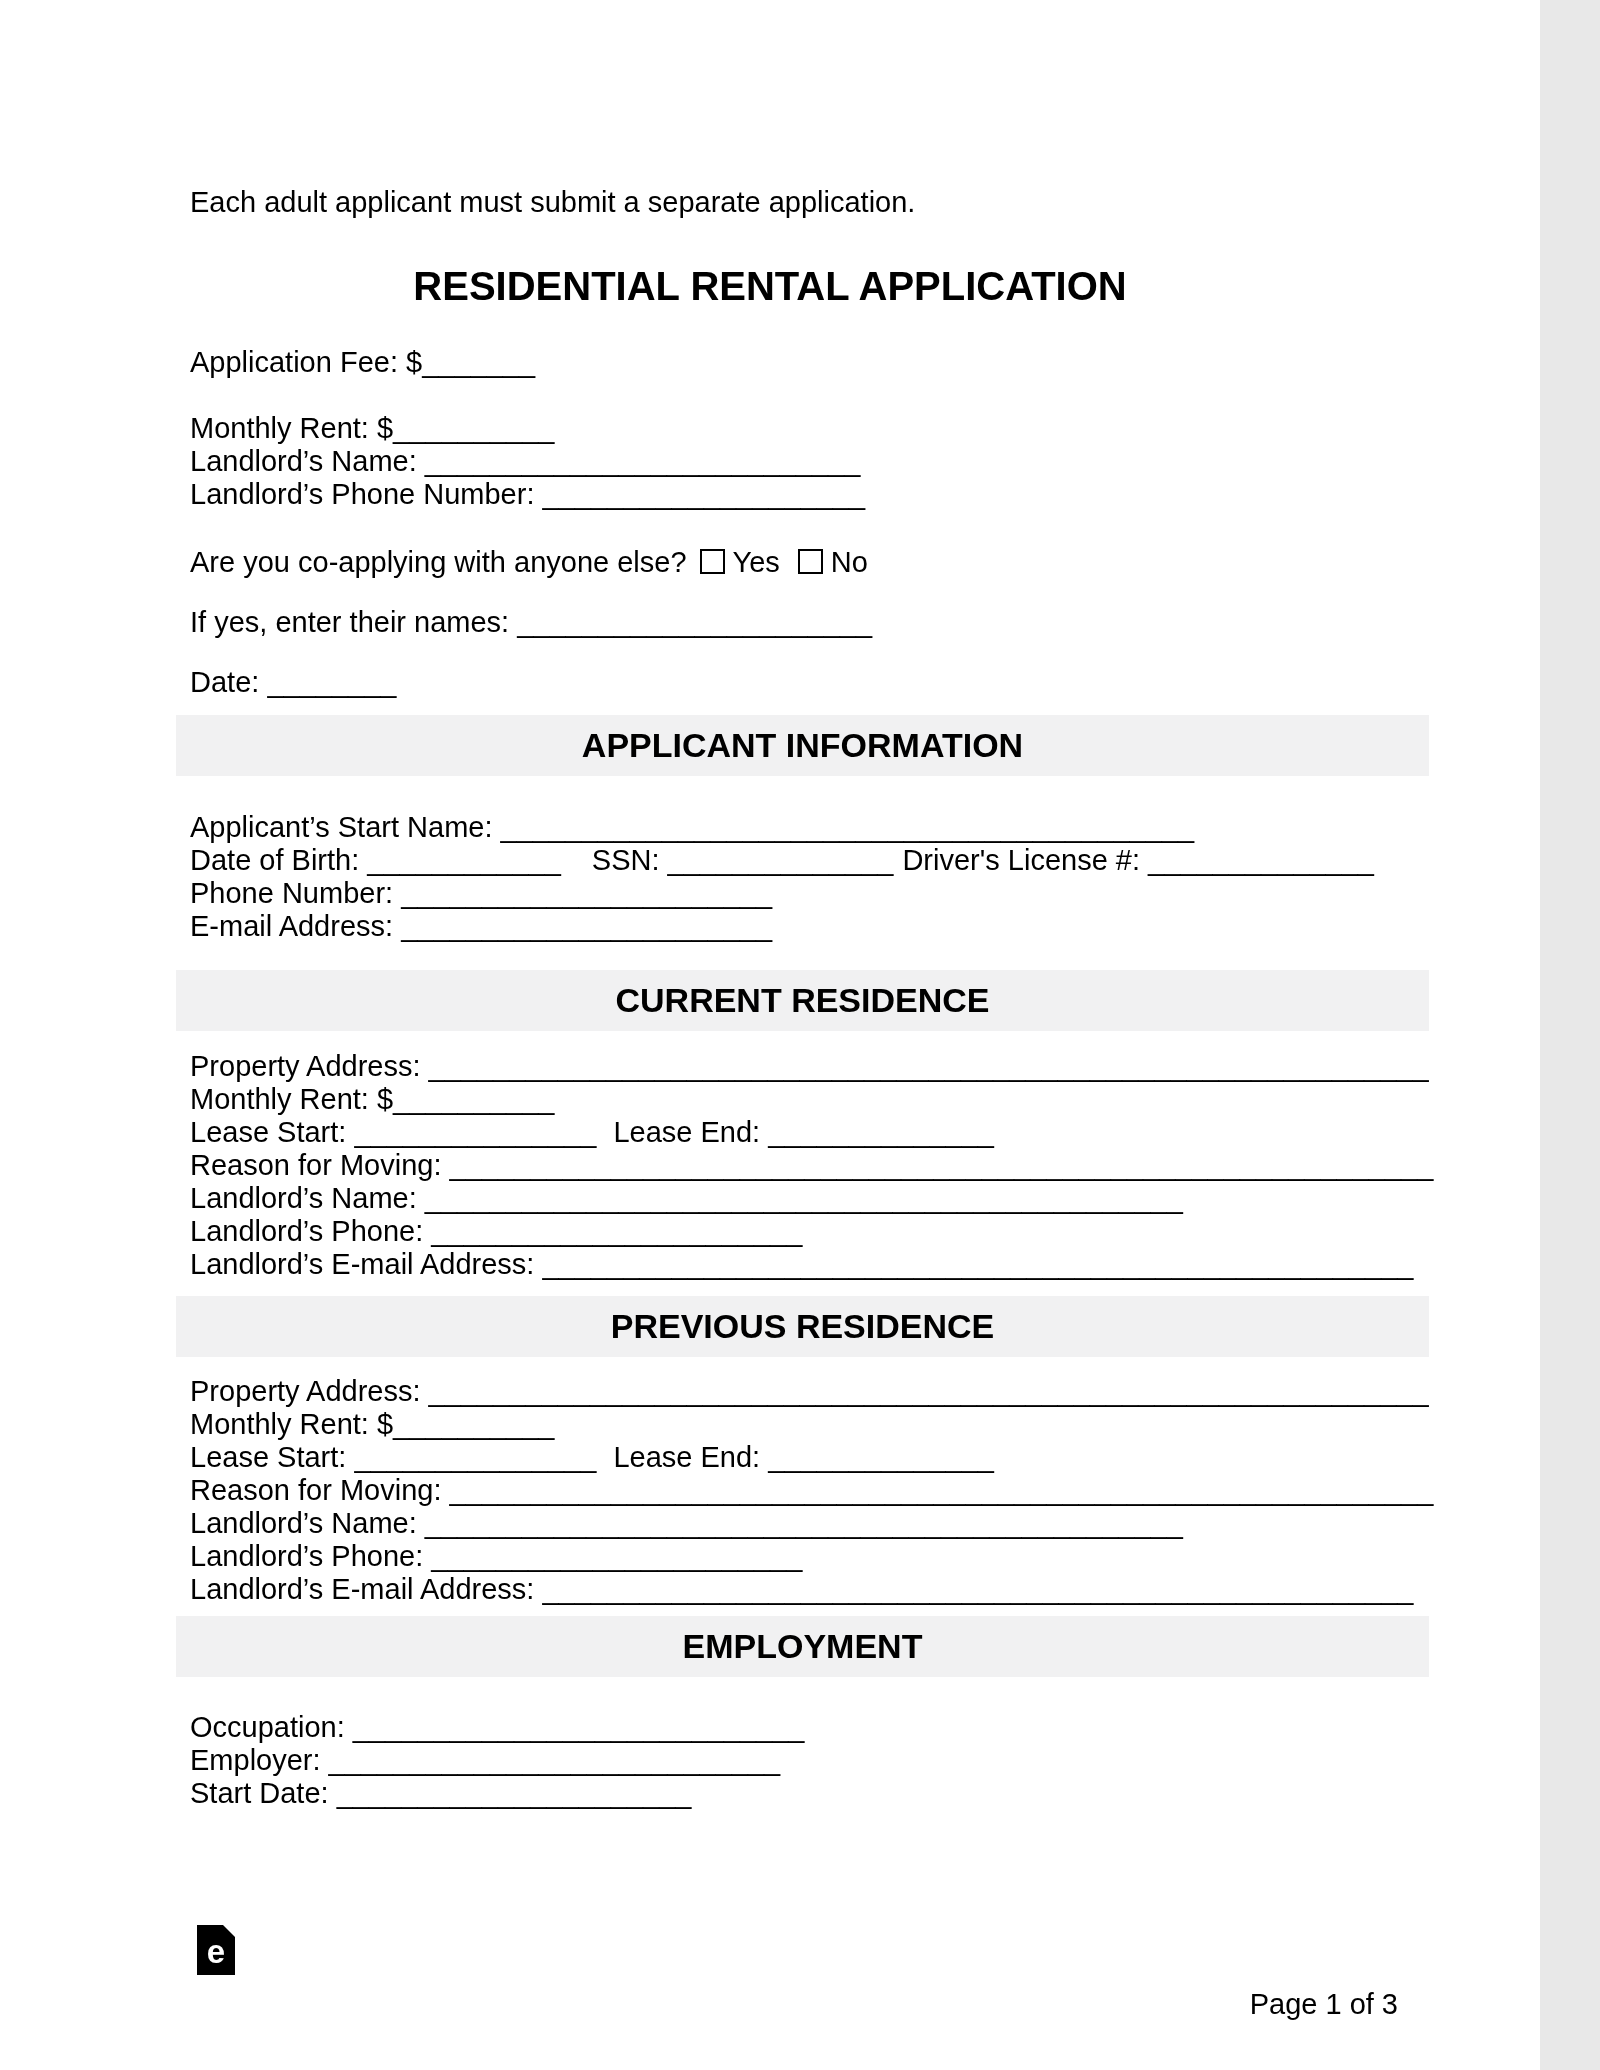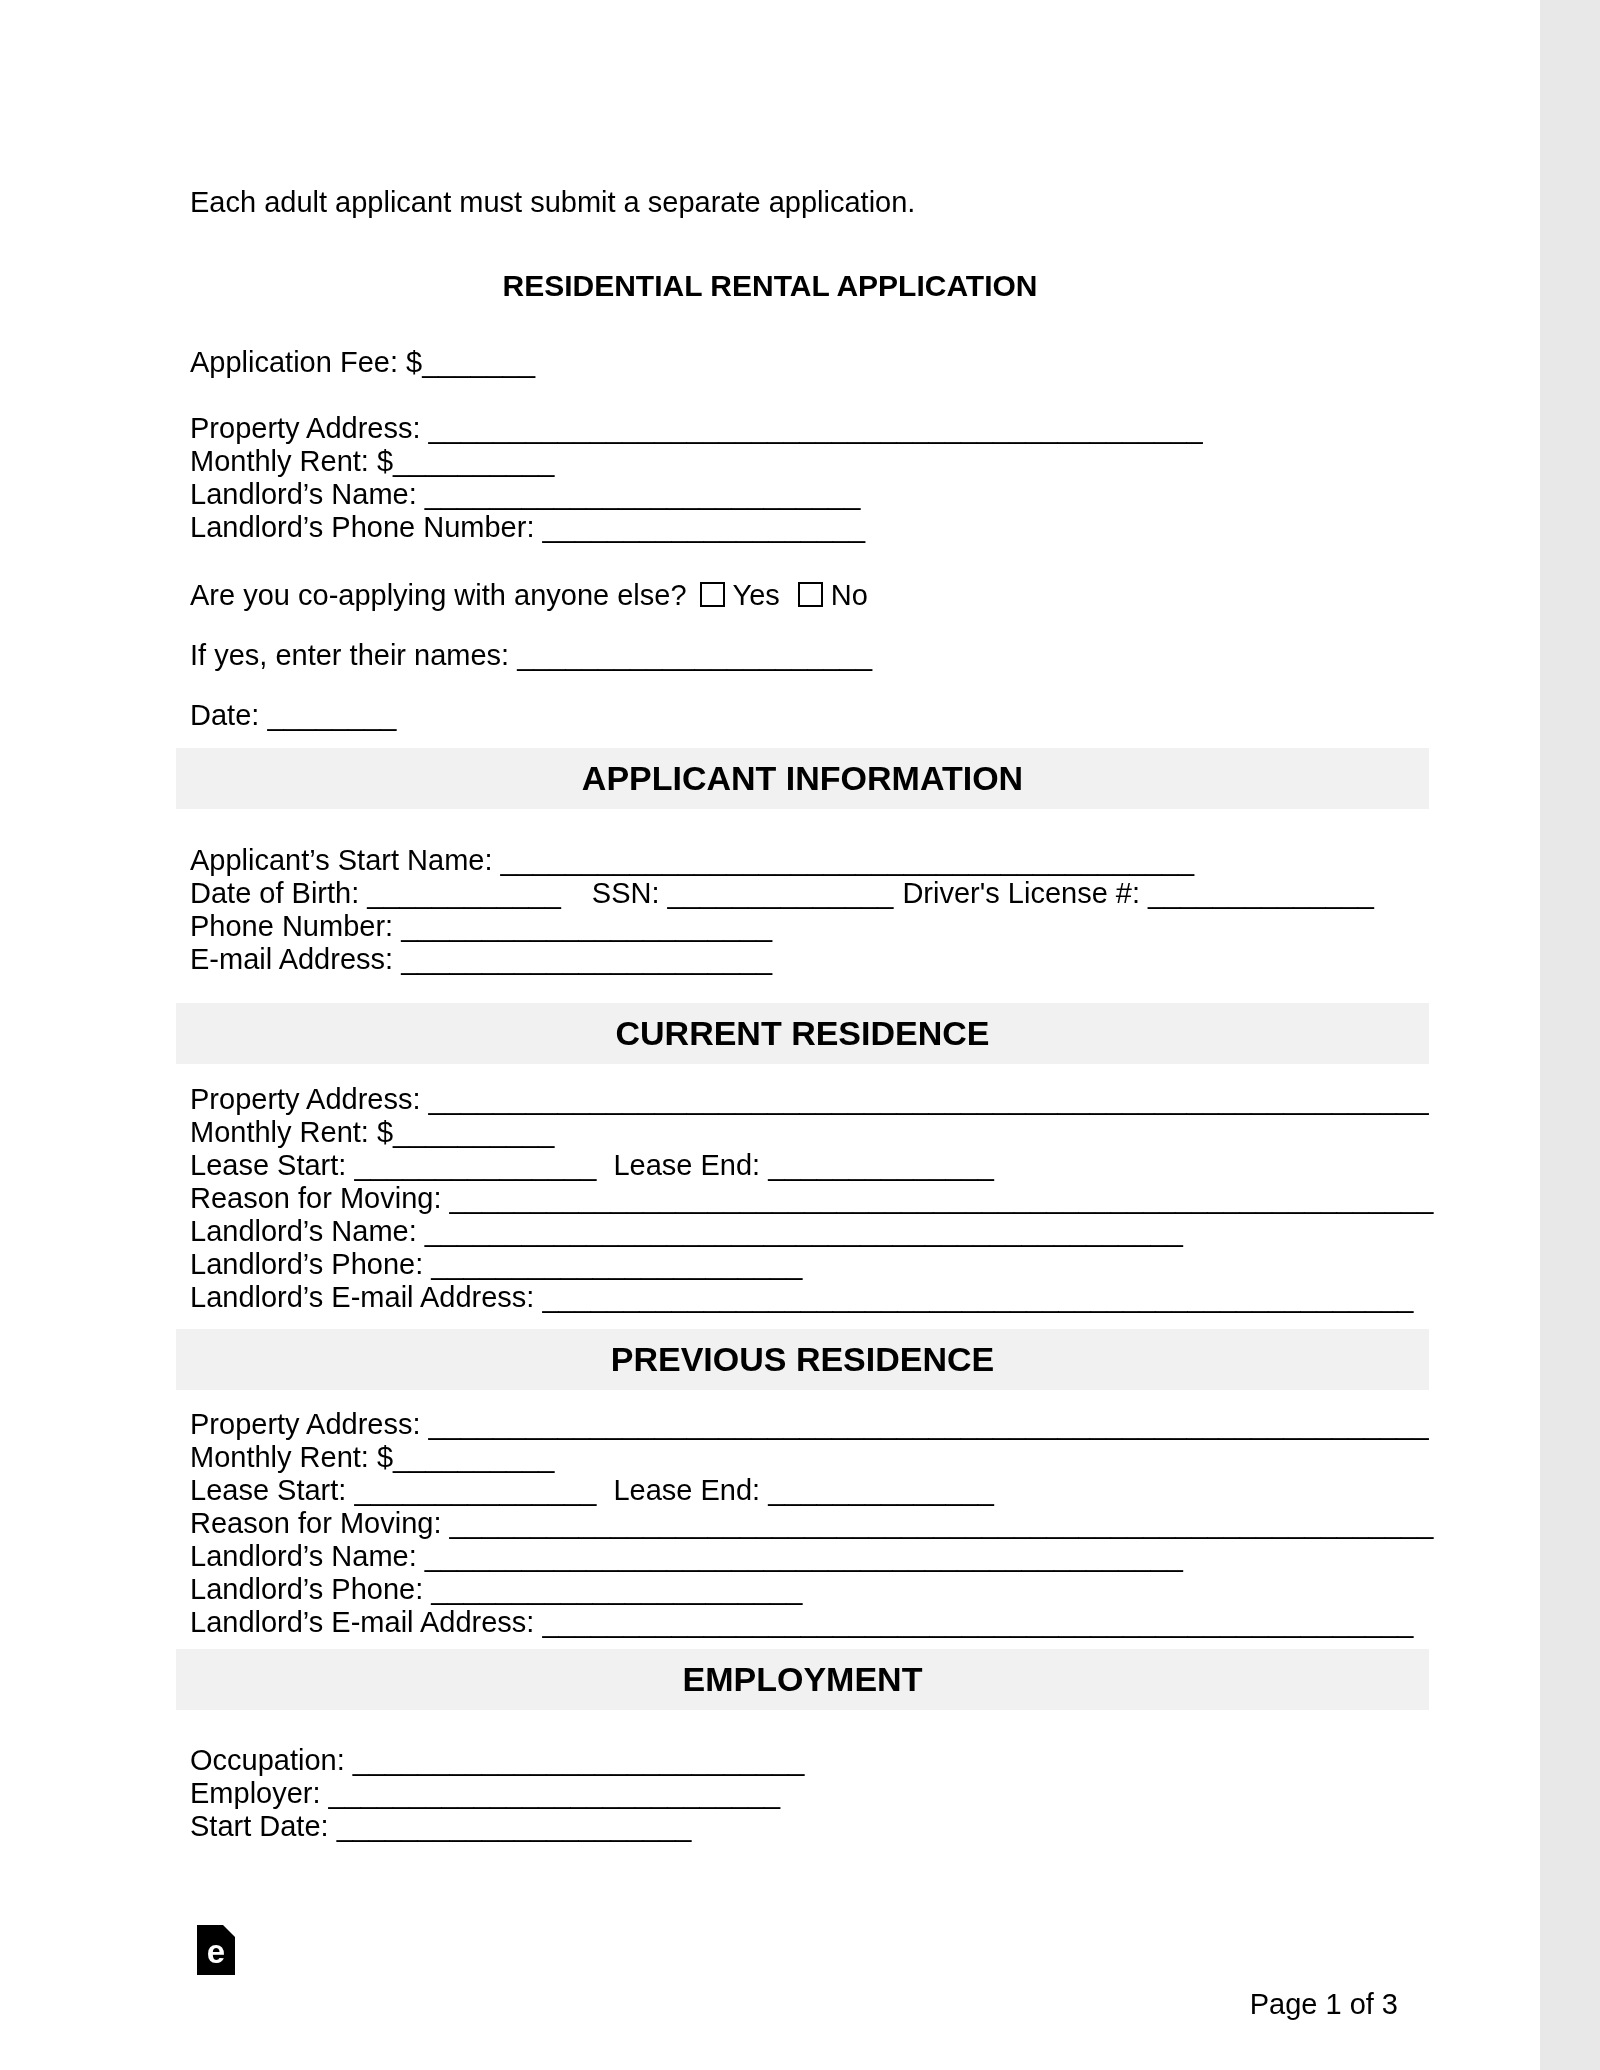--- a/index.html
+++ b/index.html
@@ -17,21 +17,21 @@
   }
   .line {
     margin-left: 190px;
     line-height: 33px;
     white-space: nowrap;
   }
   .note { margin-top: 0; }
   .doc-title {
     margin-top: 43px;
     line-height: 48px;
-    font-size: 30px;
+    font-size: 40px;
     font-weight: bold;
     text-align: center;
     letter-spacing: 0px;
   }
   .mt-appfee  { margin-top: 36px; }
   .mt-block   { margin-top: 33px; }
   .mt-coapply { margin-top: 35px; }
   .mt-ifyes   { margin-top: 27px; }
   .mt-date    { margin-top: 27px; }
   .section-bar {
@@ -107,21 +107,20 @@
 
 <div class="page">
 
   <div class="line note">Each adult applicant must submit a separate application.</div>
 
   <div class="doc-title">RESIDENTIAL RENTAL APPLICATION</div>
 
   <div class="line mt-appfee"><span>Application Fee: $</span><span>_______</span></div>
 
   <div class="mt-block">
-    <div class="line"><span>Property Address: </span><span>________________________________________________</span></div>
     <div class="line"><span>Monthly Rent: $</span><span>__________</span></div>
     <div class="line"><span>Landlord’s Name: </span><span>___________________________</span></div>
     <div class="line"><span>Landlord’s Phone Number: </span><span>____________________</span></div>
   </div>
 
   <div class="line mt-coapply"><span>Are you co-applying with anyone else?</span><span class="checkbox cb-first"></span><span>Yes</span><span class="checkbox cb-next"></span><span>No</span></div>
 
   <div class="line mt-ifyes"><span>If yes, enter their names: </span><span>______________________</span></div>
 
   <div class="line mt-date"><span>Date: </span><span>________</span></div>

